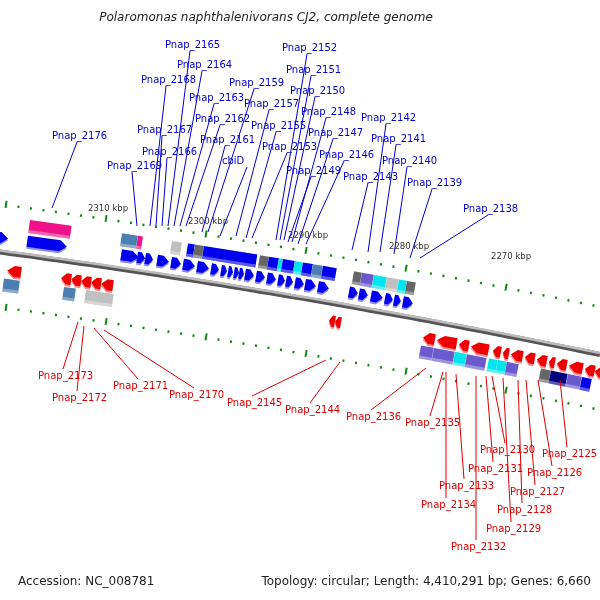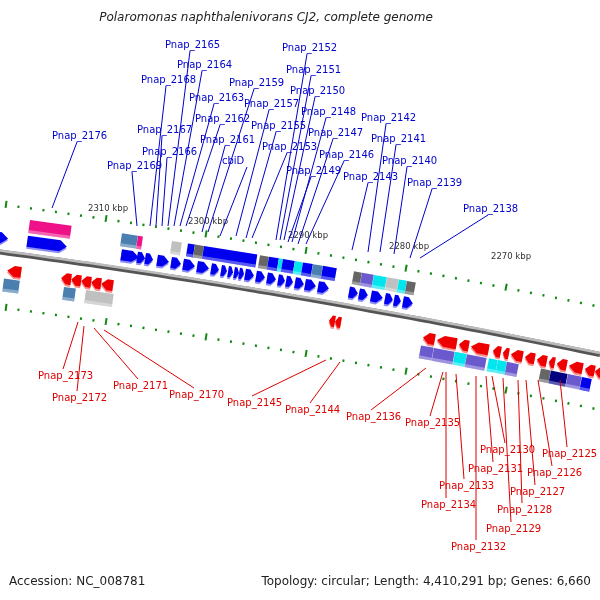--- a/index.html
+++ b/index.html
@@ -1,21 +1,21 @@
 <!DOCTYPE html>
 <html><head>
 <meta charset="utf-8">
 <style>
   html, body { margin: 0; padding: 0; background: #ffffff; }
   body { width: 600px; height: 600px; position: relative; overflow: hidden;
          font-family: "DejaVu Sans", sans-serif; }
   #stage { position: absolute; left: 0; top: 0; width: 600px; height: 600px; }
   .title { position: absolute; top: 10px; left: 0; width: 532px; text-align: center;
            font-style: italic; font-size: 12px; color: #222; }
-  .footer-left { position: absolute; left: 9px; top: 574px; font-size: 12px; color: #222; }
+  .footer-left { position: absolute; left: 18px; top: 574px; font-size: 12px; color: #222; }
   .footer-right { position: absolute; right: 9px; top: 574px; font-size: 12px; color: #222; }
   svg text.lbl { font-family: "DejaVu Sans", sans-serif; font-size: 10px; }
   svg text.kbp { font-family: "DejaVu Sans", sans-serif; font-size: 8.5px; fill: #333; }
 </style>
 </head>
 <body>
 
 <div class="title">Polaromonas naphthalenivorans CJ2, complete genome</div>
 
 <svg id="stage" width="600" height="600" viewBox="0 0 600 600">

